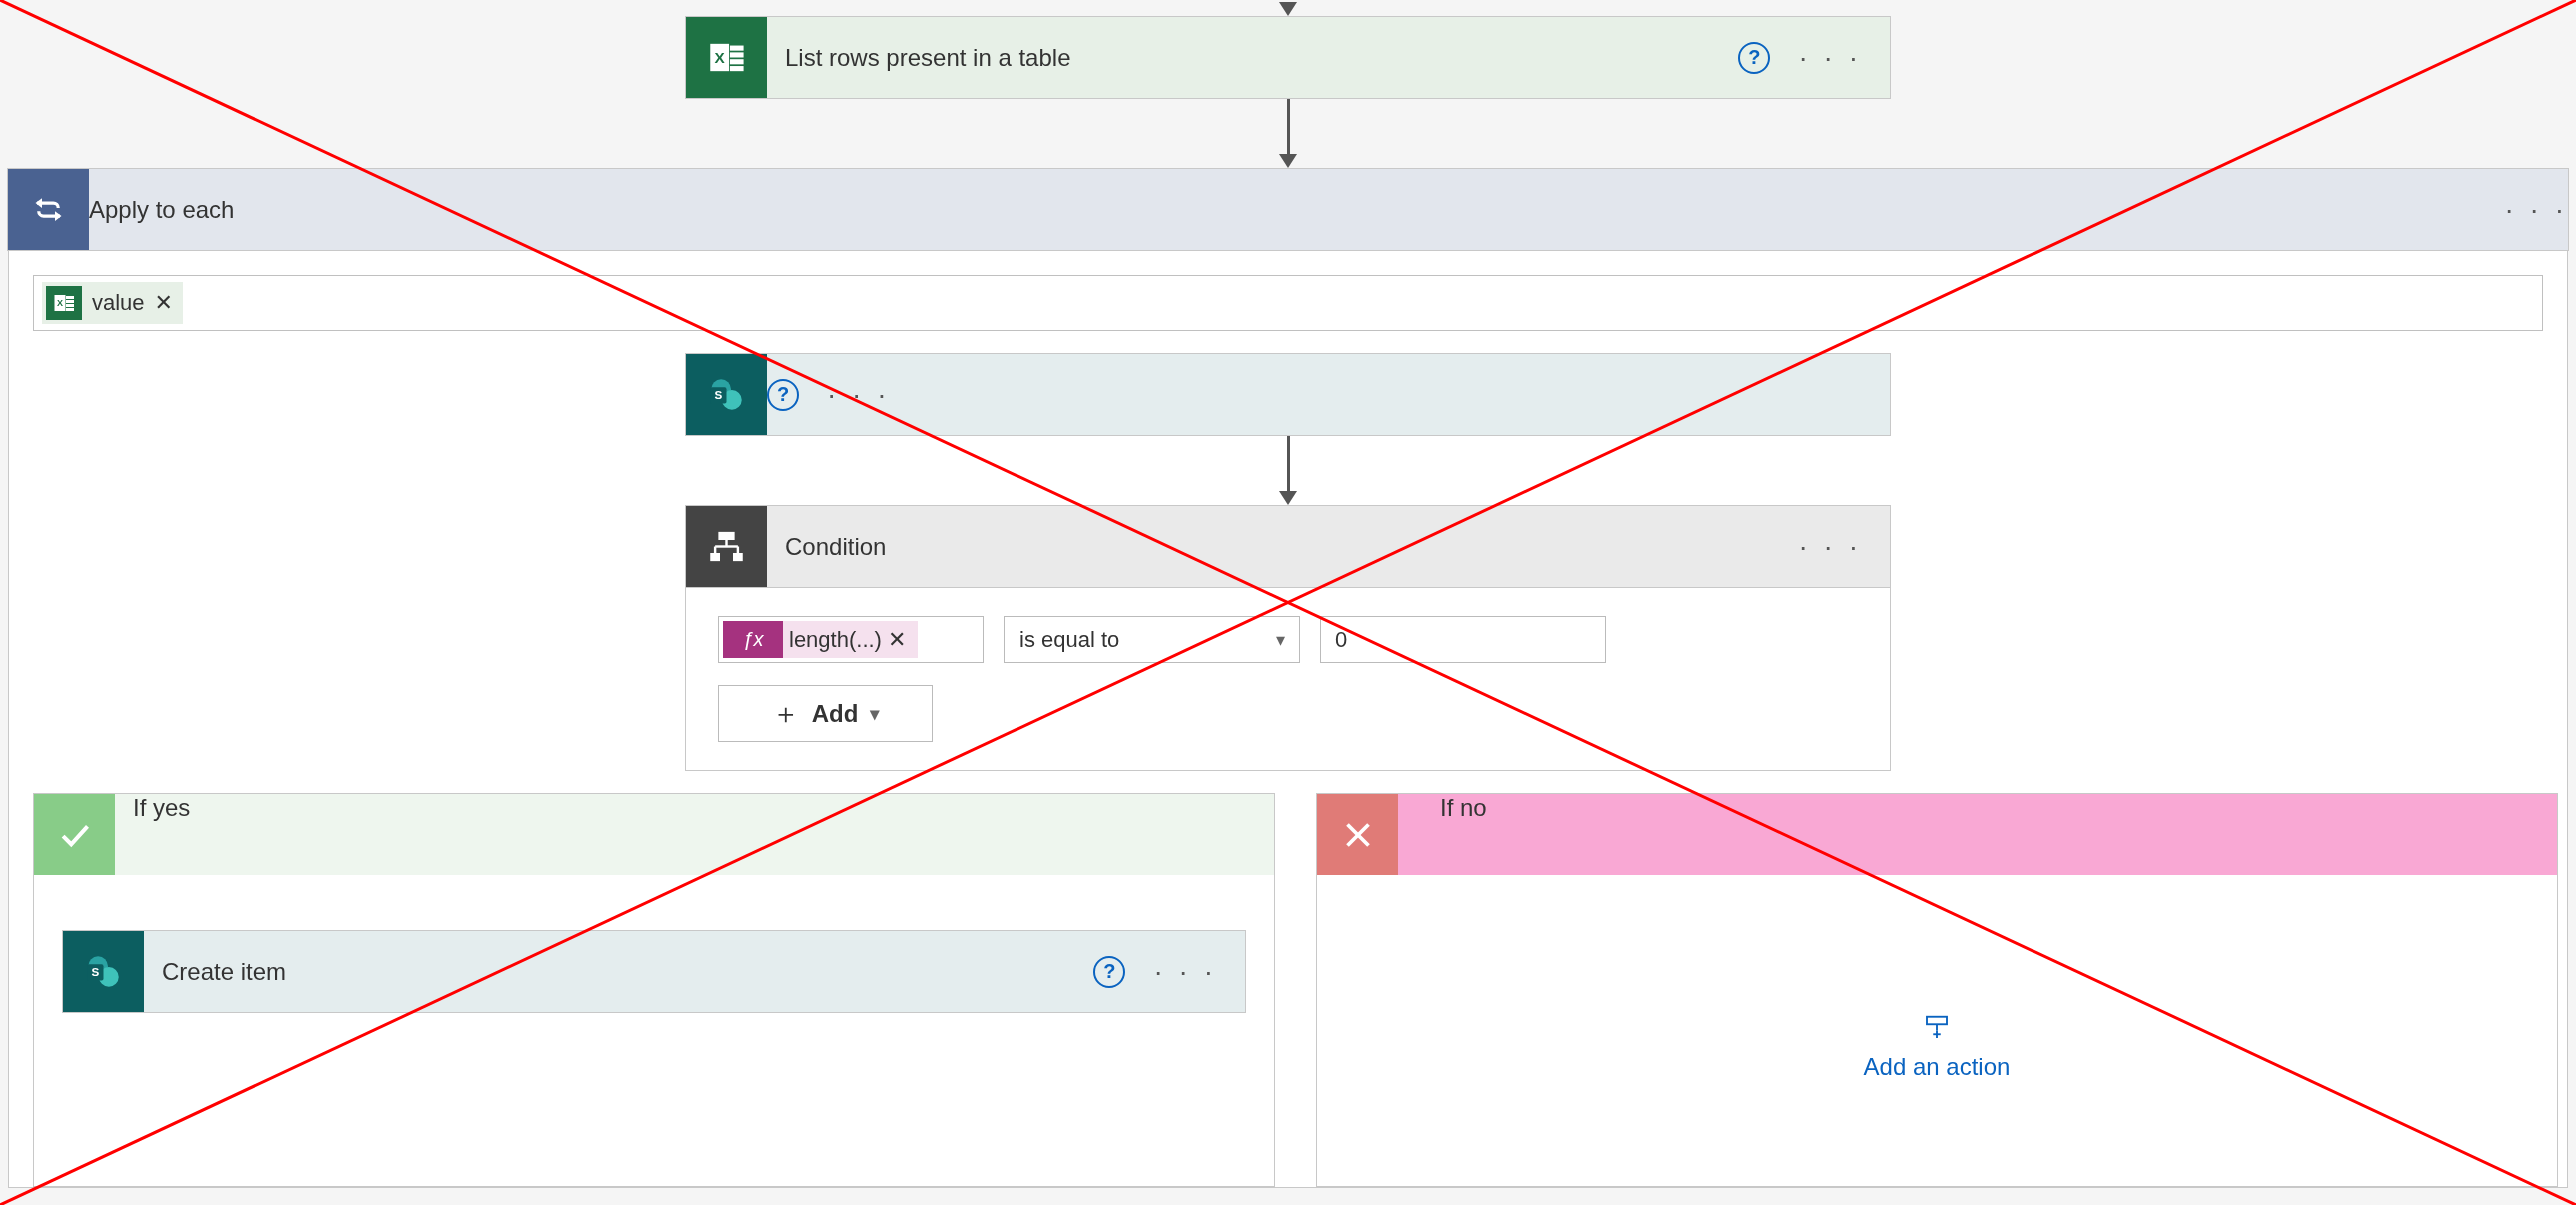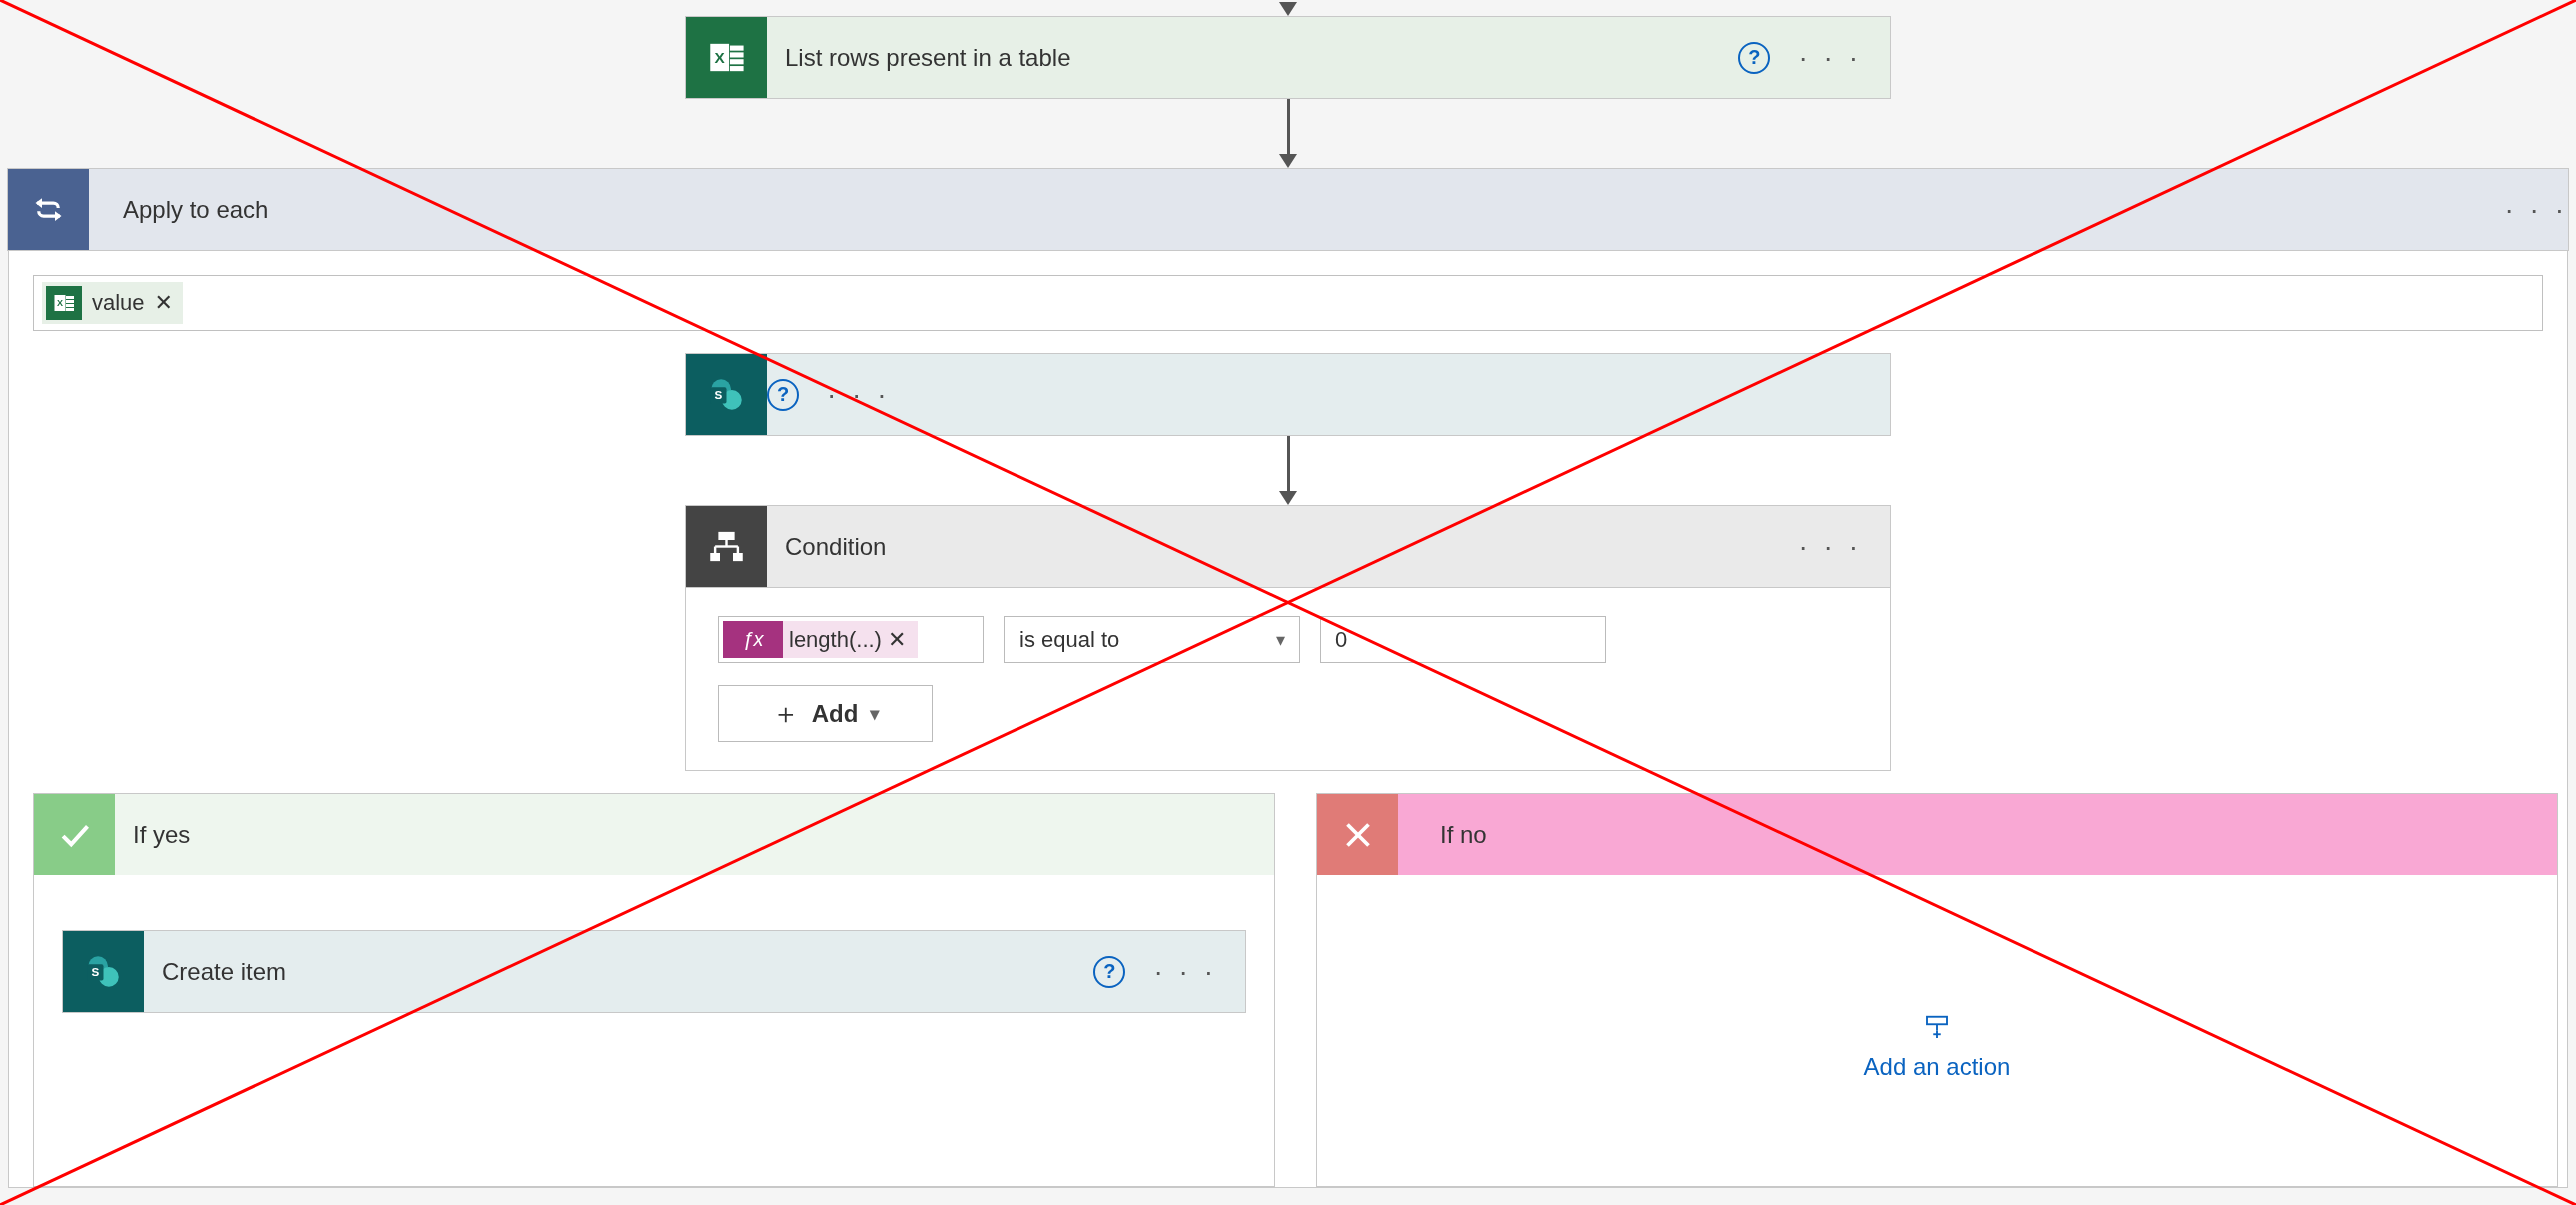--- a/index.html
+++ b/index.html
@@ -101,21 +101,21 @@
     margin: 0 auto;
     font-size: 24px;
     display: flex;
     align-items: center;
   }
   .apply-card .icon-box {
     width: 81px; height: 81px;
     background: #4a6291;
     display: flex; align-items: center; justify-content: center;
   }
-  .apply-card .title { flex: 1; padding-left: 34px; }
+  .apply-card .title { flex: 1; padding-left: 0; }
   .apply-body {
     background: #fff;
     border: 1px solid #c8c8c8;
     border-top: none;
     width: 2560px;
     margin: 0 auto;
     padding: 18px 24px 0 24px;
     box-sizing: border-box;
   }
   .req-star { color: #c00; }
@@ -210,21 +210,21 @@
     display: flex;
     gap: 41px;
     width: 2525px;
     margin: 22px auto 0 auto;
   }
   .branch {
     flex: 1;
     border: 1px solid #c8c8c8;
   }
   .branch-head {
-    display: flex; align-items: center; font-size: 24px;
+    display: flex; align-items: flex-start; font-size: 24px;
   }
   .branch-head .icon-box { width: 81px; height: 81px; display: flex; align-items:center; justify-content:center; }
   .yes-head { background: #eef6ee; }
   .yes-icon { background: #88cc88; }
   .no-head { background: #f9a8d4; gap: 24px; }
   .no-icon { background: #e07b77; }
   .branch-body { background: #fff; padding: 55px 28px; min-height: 118px; }
   .create-card {
     display:flex; align-items:center;
     background:#e4edee; border:1px solid #c8c8c8;

